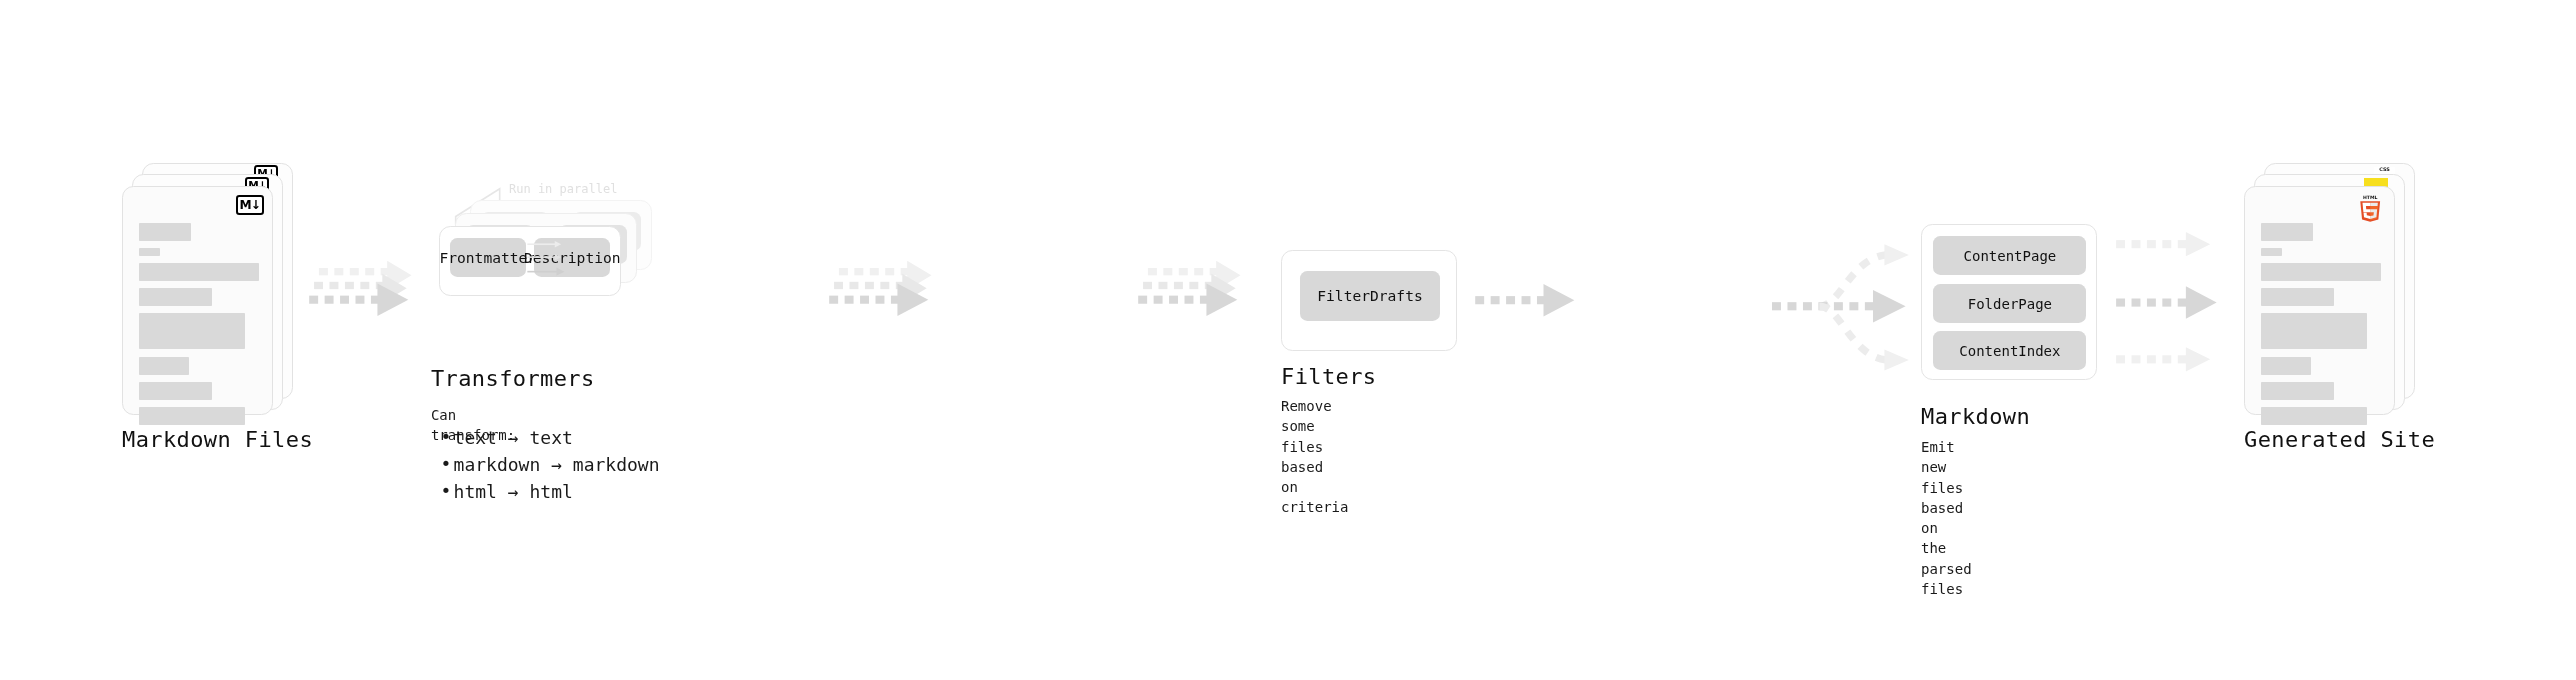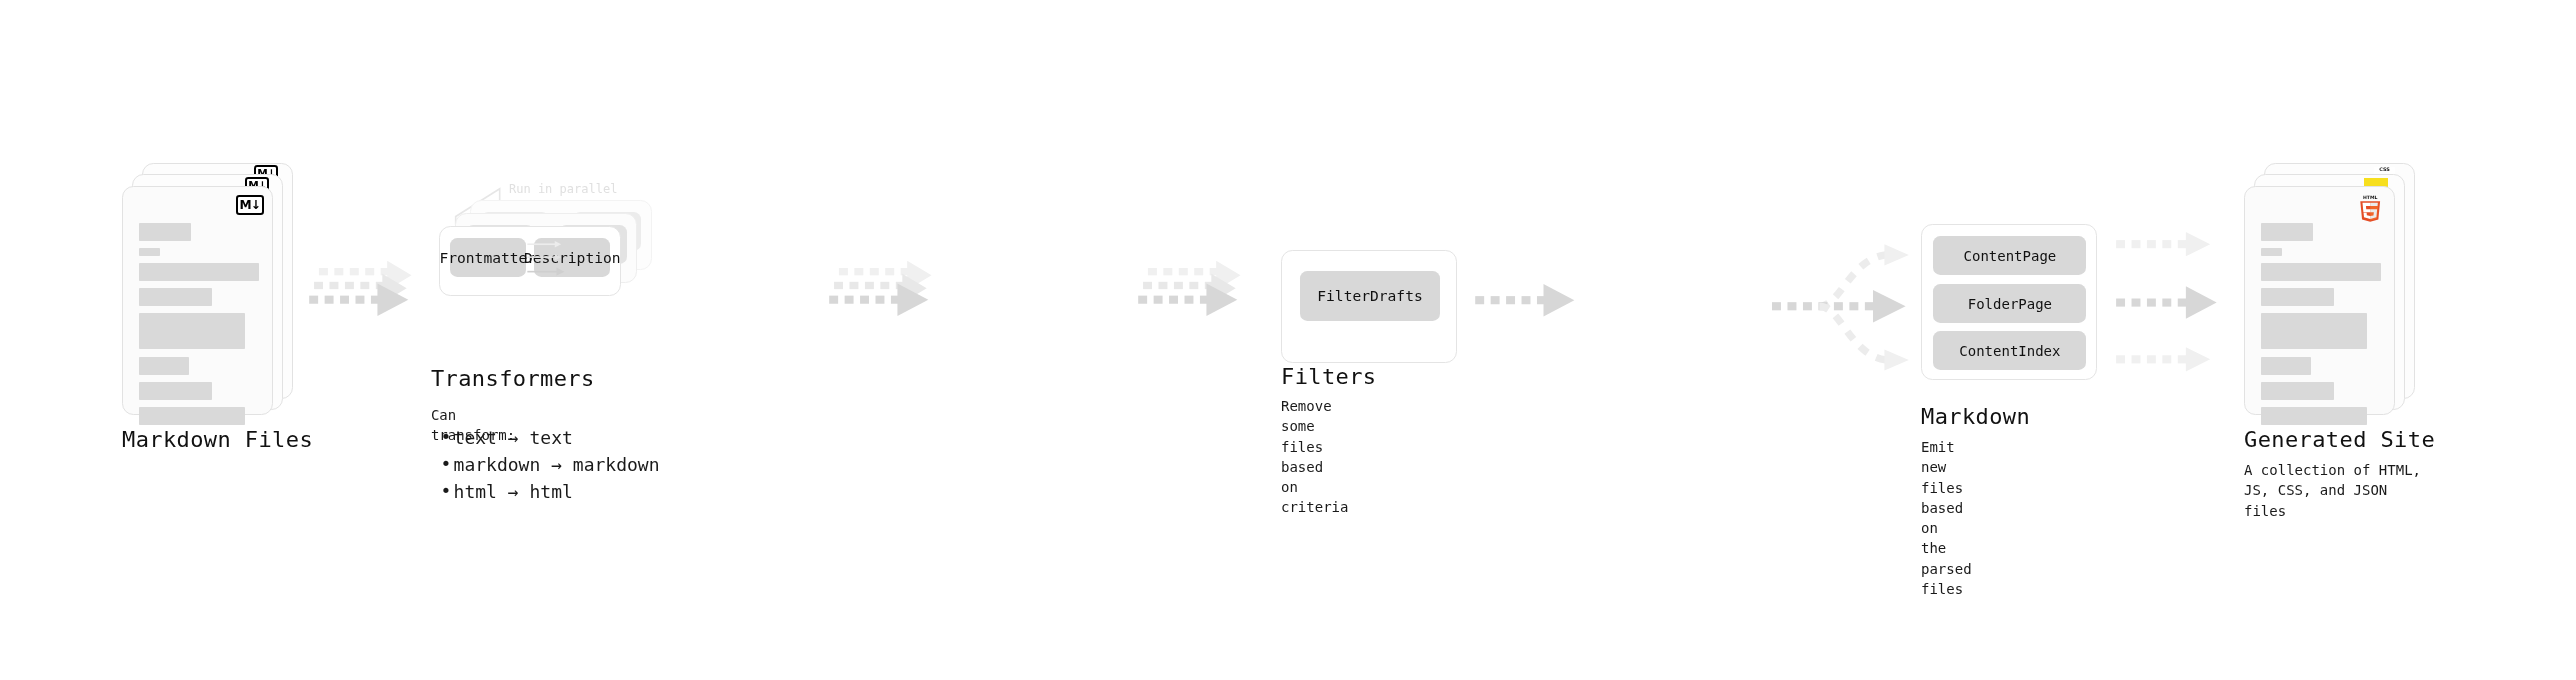--- a/index.html
+++ b/index.html
@@ -273,21 +273,21 @@
       <rect x="0" y="34" width="11" height="10"></rect>
         <rect x="19" y="34" width="11" height="10"></rect>
       <rect x="38" y="34" width="11" height="10"></rect>
         <rect x="57" y="34" width="11" height="10"></rect>
       <rect x="76" y="34" width="11" height="10"></rect>
       <path d="M84 19 L122 39 L84 59 Z"></path>
     </g>
   </svg>
 
   <div class="node" style="left:1281px; top:250px;">
-    <div class="box" style="left:0px; top:0px; width:176px; height:113px;">
+    <div class="box" style="left:0px; top:0px; width:176px; height:101px;">
       <div class="chip" style="left:18px; top:19.5px; width:140px; height:50px;">FilterDrafts</div>
     </div>
     <div class="title" style="position:absolute; left:0px; top:114px;">Filters</div>
     <div class="subtitle" style="position:absolute; left:0px; top:146px;">Remove some files based
 on criteria</div>
   </div>
 
   <svg style="left:1475px; top:288px;" width="102" height="32.5" viewBox="0 0 125 40">
     <g fill="#d7d7d7">
       <rect x="0" y="10" width="11" height="10"></rect>
@@ -387,18 +387,16 @@
           <div class="docline" style="width:120px;"></div>
           <div class="docline" style="width:73px;"></div>
           <div class="docline" style="width:106px; height:36px;"></div>
           <div class="docline" style="width:50px;"></div>
           <div class="docline" style="width:73px;"></div>
           <div class="docline" style="width:106px;"></div>
         </div>
       </div>
     </div>
     <div class="title" style="position:absolute; left:0px; top:264px;">Generated Site</div>
-    <div class="subtitle" style="position:absolute; left:0px; top:297px;">A collection of HTML,
-JS, CSS, and JSON files</div>
   </div>
 
 </div>
 
 
 </body></html>

